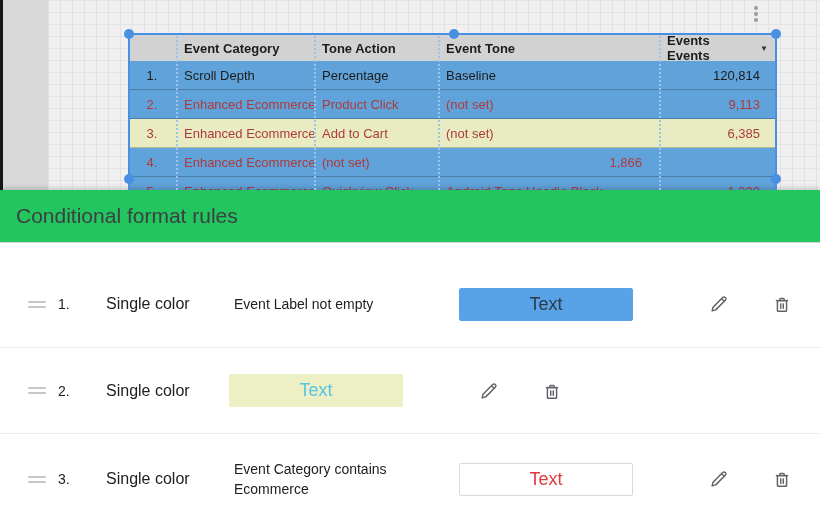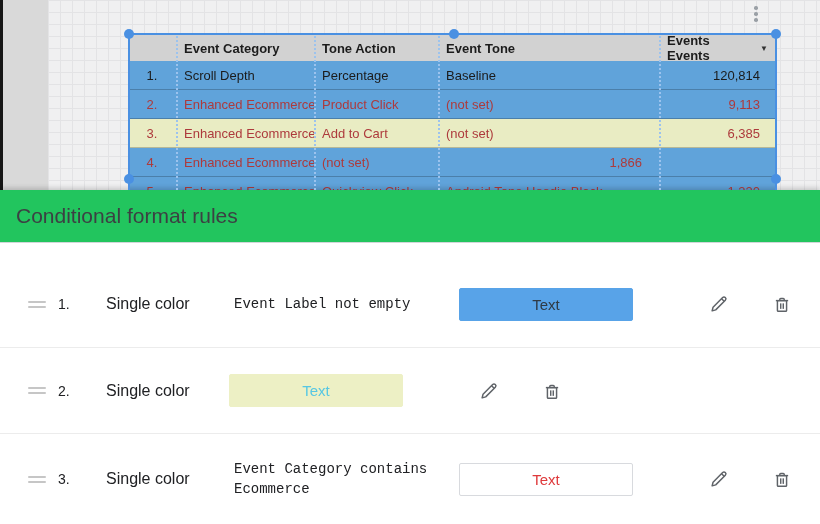--- a/index.html
+++ b/index.html
@@ -56,24 +56,24 @@
 
   .rule-row { display: flex; align-items: center; }
   .rule-row:nth-child(1) { height: 104px; padding-top: 18px; }
   .rule-row:nth-child(2) { height: 86px;  border-top: 1px solid #ececec; }
   .rule-row:nth-child(3) { height: 91px;  border-top: 1px solid #ececec; }
 
   .drag-handle { margin-left: 28px; width: 20px; cursor: grab; }
   .drag-handle i { display: block; width: 18px; height: 2px; background: #c6c6c6; border-radius: 1px; margin: 3px 0; }
   .rule-num  { margin-left: 10px; width: 22px; font-size: 14px; color: #202124; }
   .rule-type { margin-left: 26px; width: 110px; font-size: 16px; color: #202124; }
-  .rule-cond { margin-left: 18px; width: 212px; font-size: 14px; line-height: 20px; color: #202124; font-family: Liberation Mono, monospace; }
+  .rule-cond { margin-left: 18px; width: 212px; font-size: 14px; line-height: 20px; color: #202124; }
   .swatch { margin-left: 13px; width: 174px; height: 33px; border-radius: 2px;
             display: flex; align-items: center; justify-content: center;
-            font-size: 15px; cursor: pointer; border: 1px solid transparent; }
+            font-size: 18px; cursor: pointer; border: 1px solid transparent; }
   .icon-btn { background: none; border: none; cursor: pointer; width: 24px; height: 24px; padding: 0; }
   .icon-edit { margin-left: 75px; }
   .icon-del  { margin-left: 39px; }
   .icon-btn svg { display: block; }
 </style>
 </head>
 <body>
 
 <div>
 

